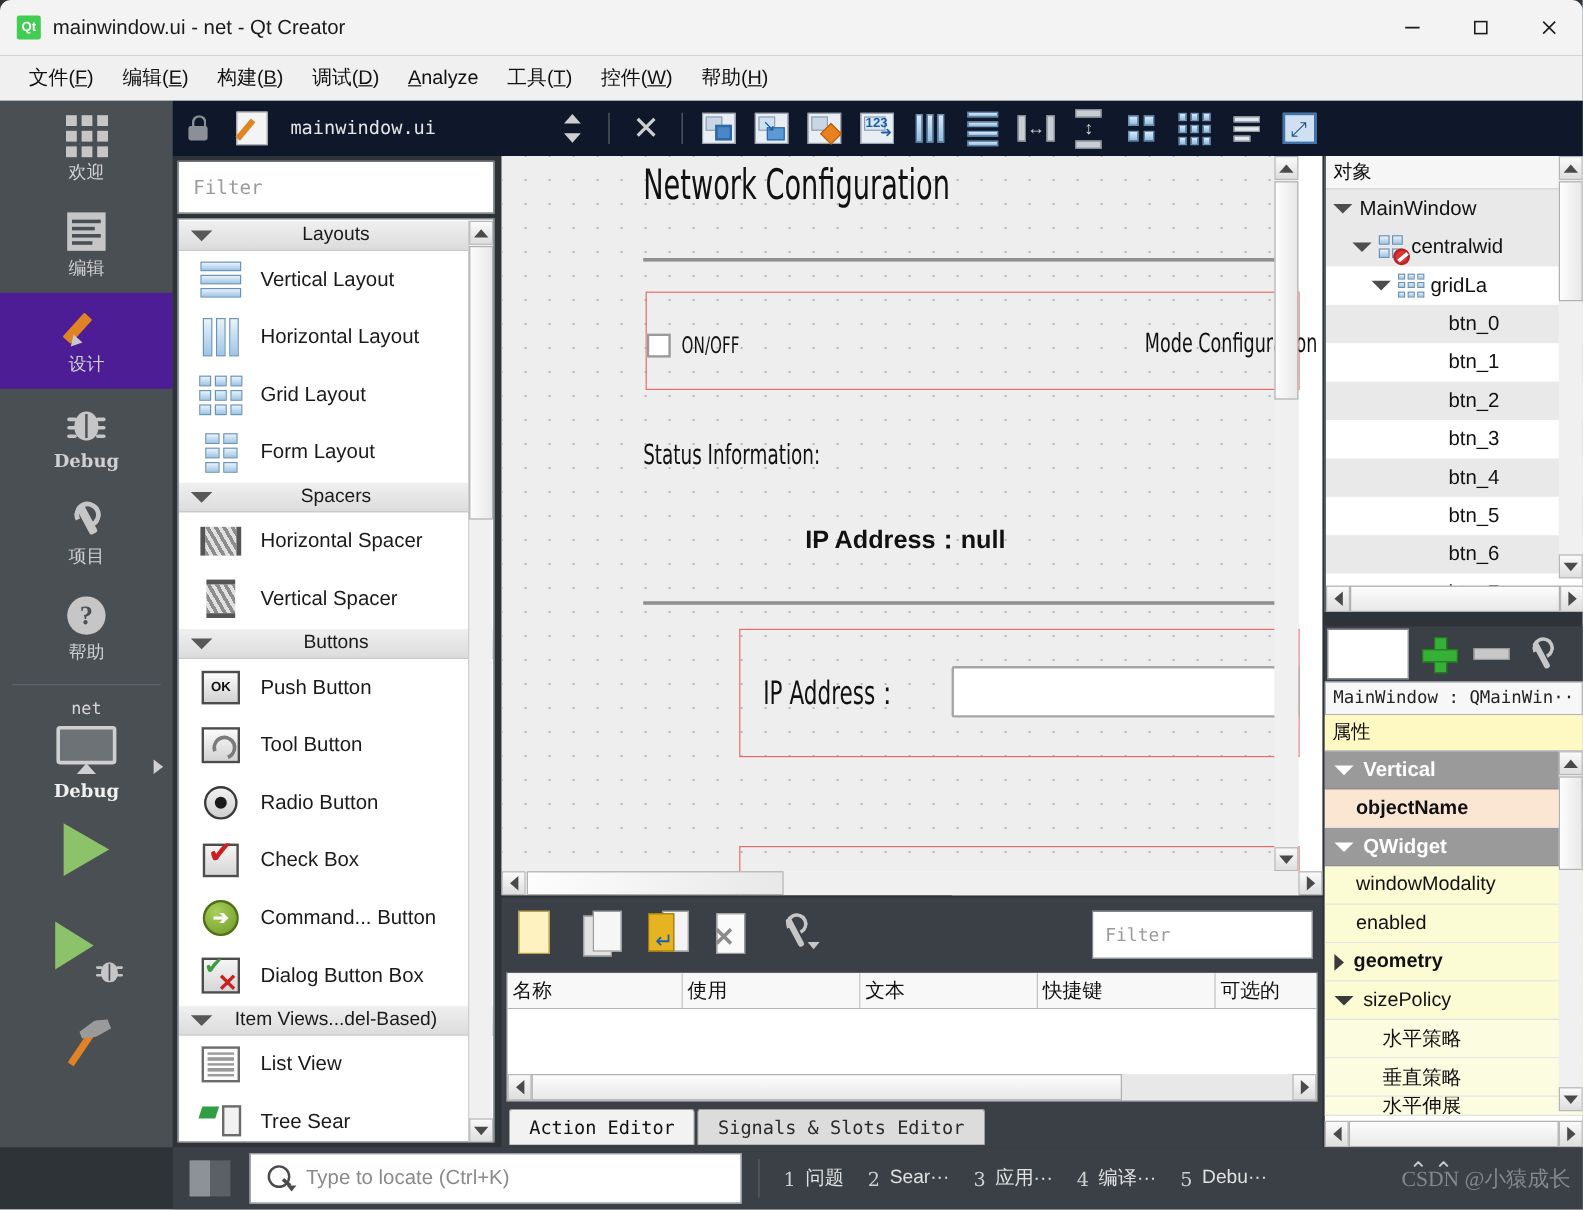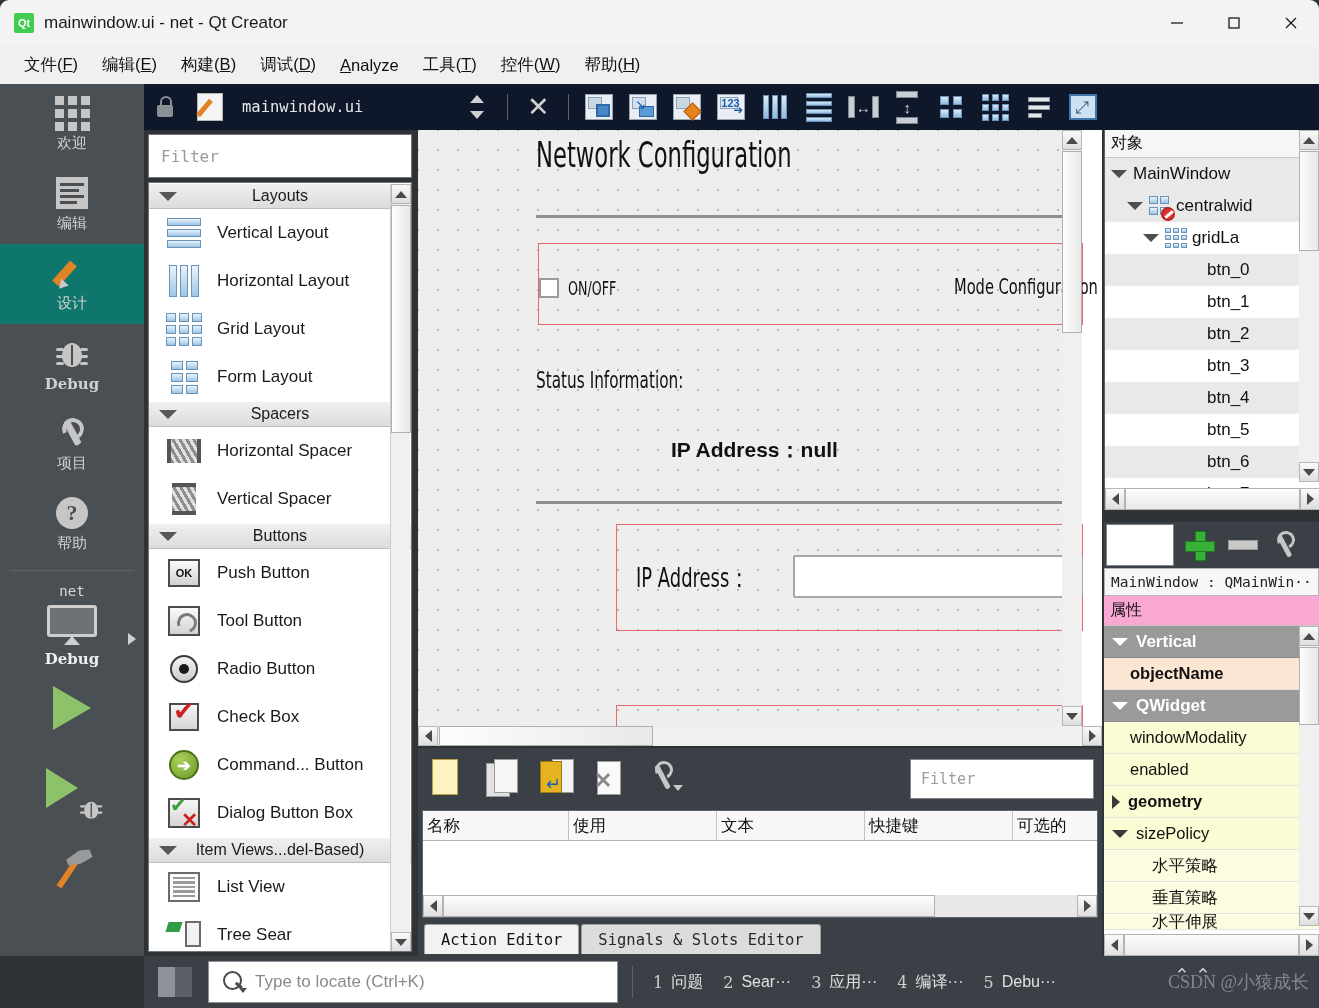--- a/index.html
+++ b/index.html
@@ -47,21 +47,21 @@
   
   .modebar {
     position: absolute; left: 0; top: 84px; width: 144px; height: 872px;
     background: #4a4f54;
   }
   .mode-item {
     width: 144px; height: 80px;
     display: flex; flex-direction: column; align-items: center; justify-content: center;
     color: #d0d0d0; gap: 3px;
   }
-  .mode-item.active { background: #0f766e; }
+  .mode-item.active { background: #4c1d95; }
   .mode-label { font-size: 15px; font-family: "Liberation Sans", sans-serif; }
   .mode-label.latin { font-family: "DejaVu Serif", serif; font-weight: bold; font-size: 15px; }
   .mode-icon { height: 36px; display: flex; align-items: center; justify-content: center; }
 
   .grid-icon { display: grid; grid-template-columns: repeat(3, 9px); gap: 4px; }
   .grid-icon i { display: block; width: 9px; height: 9px; background: #c6c6c6; }
 
   .doc-icon { width: 32px; height: 32px; background: #c6c6c6; display: flex; flex-direction: column; justify-content: center; gap: 3px; padding: 4px; }
   .doc-icon i { display: block; height: 3px; background: #4a4f54; }
   .doc-icon i:nth-child(2) { width: 80%; }
@@ -298,21 +298,21 @@
 
   .obj-path {
     position: absolute; left: 1104px; top: 568px; width: 215px; height: 28px;
     background: #f7f7f7; border: 1px solid #b4b4b4;
     display:flex; align-items:center; padding-left:6px;
     font-size: 14.5px; color:#222; font-family: "DejaVu Sans Mono", monospace; white-space: nowrap; overflow:hidden;
   }
 
   
   .propedit { position: absolute; left: 1104px; top: 596px; width: 215px; height: 360px; background: #ffffff; }
-  .pe-header { height: 30px; background:#f9a8d4; border-bottom:1px solid #c6c6c6; display:flex; align-items:center; padding-left:6px;
+  .pe-header { height: 30px; background:#fef9c3; border-bottom:1px solid #c6c6c6; display:flex; align-items:center; padding-left:6px;
     font-size: 16px; color:#111; font-family: "Liberation Sans", sans-serif; }
   .pe-row { height: 32px; display:flex; align-items:center; padding-left: 8px;
     font-size: 16.5px; color:#111; border-bottom: 1px solid #e2e2e2; white-space: nowrap; overflow:hidden;
     font-family: "Liberation Sans", sans-serif; }
   .pe-row.group { background: #9a9a9a; color:#ffffff; font-weight: bold; font-size: 17px; border-bottom: 1px solid #8a8a8a; }
   .pe-row.name { background: #fbe6d4; font-weight: bold; }
   .pe-row.yellow { background: #fbfbd4; }
   .pe-row.yellow2 { background: #fcfce0; }
   .pe-caret-d { width:0;height:0;border-left:8px solid transparent;border-right:8px solid transparent;border-top:8px solid #3a3a3a; margin-right:8px; }
   .pe-caret-r { width:0;height:0;border-top:7px solid transparent;border-bottom:7px solid transparent;border-left:8px solid #3a3a3a; margin-right:8px; }

